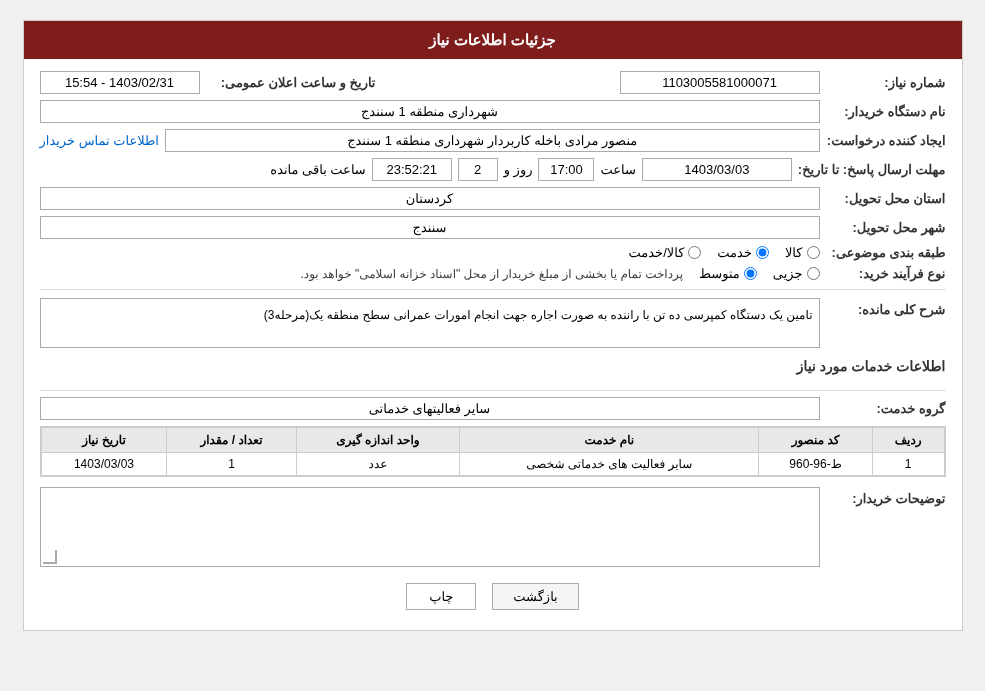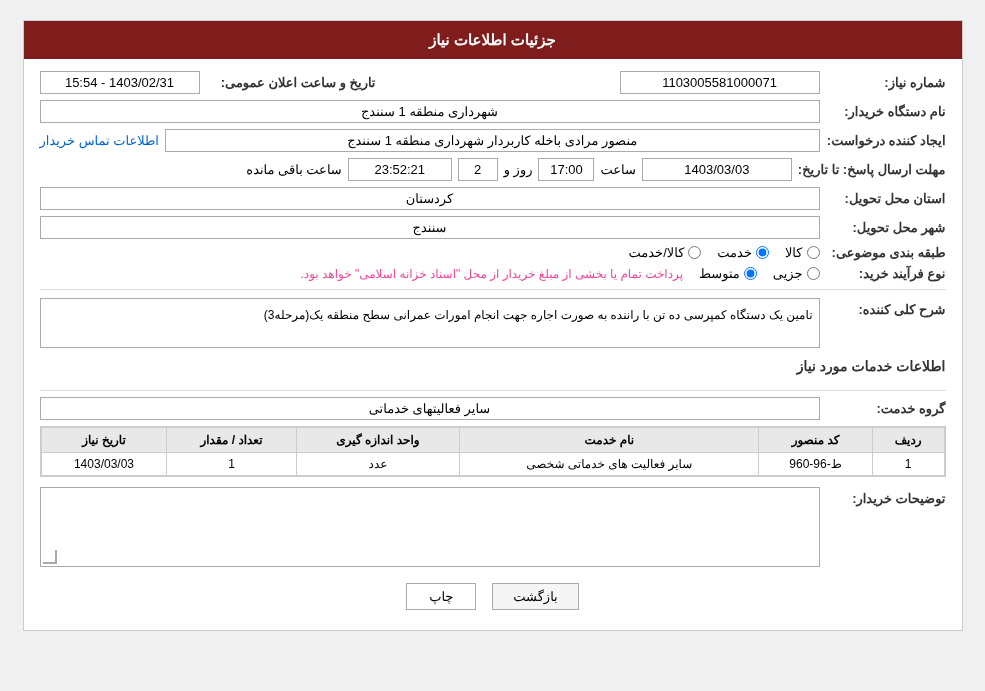--- a/index.html
+++ b/index.html
@@ -75,21 +75,21 @@
       display: flex;
       align-items: center;
       gap: 4px;
     }
     .purchase-type-row {
       display: flex;
       align-items: center;
       gap: 16px;
     }
     .purchase-desc {
-      color: #ec4899;
+      color: #404040;
       font-size: 12px;
     }
     .table-container {
       border: 1px solid #ccc;
       margin-top: 6px;
     }
     table {
       width: 100%;
       border-collapse: collapse;
       font-size: 12px;
@@ -187,21 +187,21 @@
       <a class="link-buyer">اطلاعات تماس خریدار</a>
     </div>
 
     <div class="info-row">
       <span class="label">مهلت ارسال پاسخ: تا تاریخ:</span>
       <div class="input-box input-fixed-2" style="text-align:center;">1403/03/03</div>
       <span>ساعت</span>
       <div class="input-box" style="width:56px; text-align:center;">17:00</div>
       <span>روز و</span>
       <div class="input-box" style="width:40px; text-align:center;">2</div>
-      <div class="input-box" style="width:104px; text-align:center;">23:52:21</div>
+      <div class="input-box" style="width:80px; text-align:center;">23:52:21</div>
       <span>ساعت باقی مانده</span>
     </div>
 
     <div class="info-row">
       <span class="label">استان محل تحویل:</span>
       <div class="input-box input-wide" style="text-align:center;">کردستان</div>
     </div>
 
     <div class="info-row">
       <span class="label">شهر محل تحویل:</span>
@@ -237,21 +237,21 @@
           <input type="radio" name="noeFarayand" checked="" style="">
           <span>متوسط</span>
         </div>
         <span class="purchase-desc">پرداخت تمام یا بخشی از مبلغ خریدار از محل "اسناد خزانه اسلامی" خواهد بود.</span>
       </div>
     </div>
 
     <hr class="divider">
 
     <div class="info-row" style="align-items:flex-start;">
-      <span class="label" style="padding-top:4px; min-width:120px;">شرح کلی کننده:</span>
+      <span class="label" style="padding-top:4px; min-width:120px;">شرح کلی مانده:</span>
       <div style="flex:1; border:1px solid #aaa; padding:6px; background:#fff; min-height:50px; font-size:12px; line-height:1.7;">تامین یک دستگاه کمپرسی ده تن با راننده به صورت اجاره جهت انجام امورات عمرانی سطح منطقه یک(مرحله3)</div>
     </div>
 
     <div class="section-title">اطلاعات خدمات مورد نیاز</div>
 
     <div class="info-row">
       <span class="label">گروه خدمت:</span>
       <div class="input-box input-wide" style="text-align:center;">سایر فعالیتهای خدماتی</div>
     </div>
 

